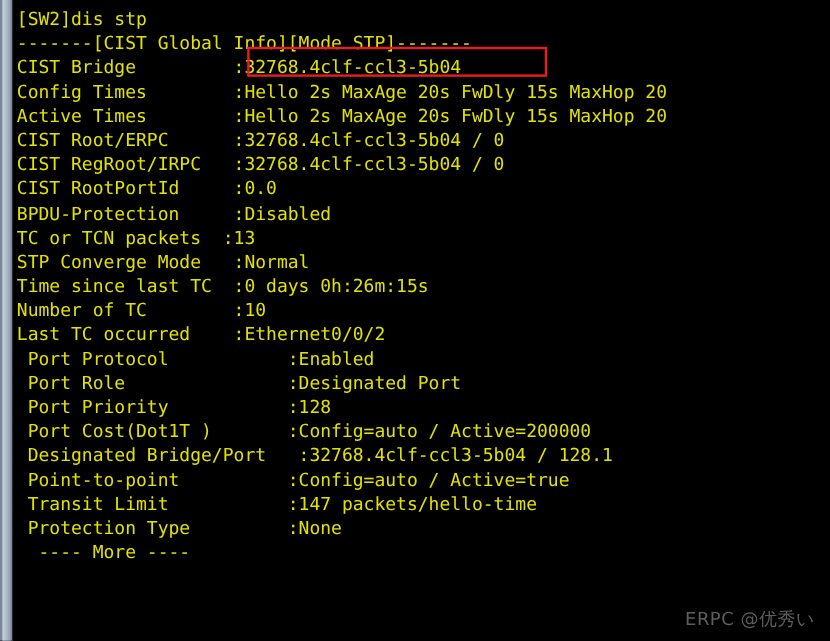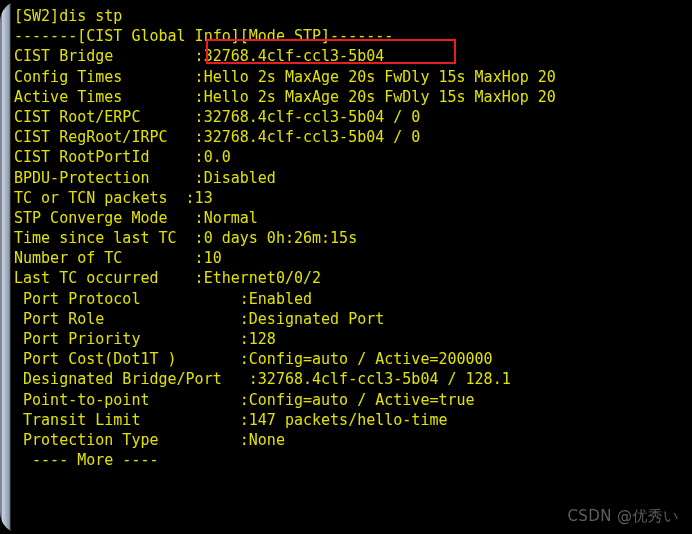--- a/index.html
+++ b/index.html
@@ -13,21 +13,20 @@
     overflow: hidden;
     font-family: "DejaVu Sans Mono", "Liberation Mono", monospace;
   }
 
   #terminal-window {
     position: relative;
     width: 692px;
     height: 534px;
     background: #000000;
     overflow: hidden;
-    border-radius: 22px;
   }
 
   
   #scrollbar {
     position: absolute;
     left: 0;
     top: 0;
     width: 11px;
     height: 534px;
     background: #7d8694;
@@ -117,15 +116,15 @@
     <div class="line"> Port Cost(Dot1T )       :Config=auto / Active=200000</div>
     <div class="line"> Designated Bridge/Port   :32768.4clf-ccl3-5b04 / 128.1</div>
     <div class="line"> Point-to-point          :Config=auto / Active=true</div>
     <div class="line"> Transit Limit           :147 packets/hello-time</div>
     <div class="line"> Protection Type         :None</div>
     <div class="line">  ---- More ----</div>
   </div>
 
   <div id="annotation-rect"></div>
 
-  <div id="watermark">CSDN @优秀い</div>
+  <div id="watermark">ERPC @优秀い</div>
 
 </div>
 
 </body></html>

